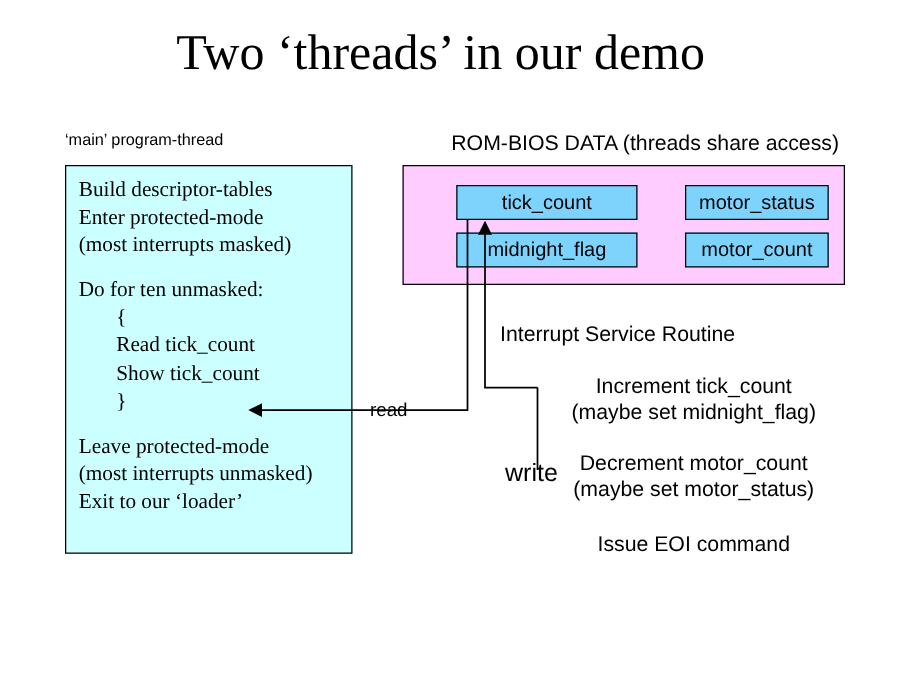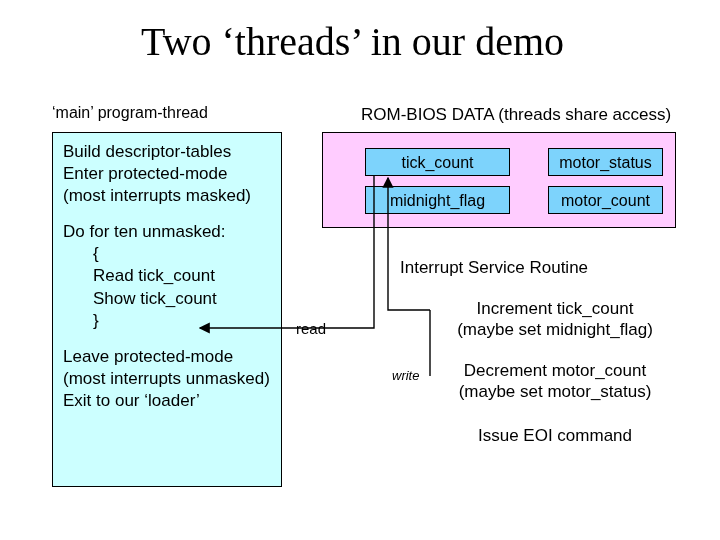--- a/index.html
+++ b/index.html
@@ -22,44 +22,45 @@
     top: 18px;
     left: 0;
     right: 15px;
     text-align: center;
     font-size: 40px;
     font-weight: 400;
     font-family: "Times New Roman", Times, serif;
   }
   .label {
     position: absolute;
-    font-size: 16px;
+    font-size: 13px;
   }
   .main-thread-label {
     top: 104px;
     left: 52px;
   }
   .rom-bios-label {
     top: 105px;
     left: 325px;
     font-size: 17px;
     margin-left: 36px;
   }
   .main-box {
     position: absolute;
     top: 132px;
     left: 52px;
     width: 230px;
-    height: 355px;
+    height: 311px;
     background: #ccffff;
     border: 1px solid #000;
     box-sizing: border-box;
     padding: 8px 10px 8px 10px;
     font-size: 17px;
     line-height: 1.3;
+    font-family: Liberation Serif, serif;
   }
   .main-box .block {
     margin-bottom: 14px;
   }
   .main-box .indent {
     padding-left: 30px;
   }
   .rom-box {
     position: absolute;
     top: 132px;
@@ -119,23 +120,22 @@
   .isr3 { top: 425px; }
   .read-label {
     position: absolute;
     top: 320px;
     left: 296px;
     font-size: 15px;
   }
   .write-label {
     position: absolute;
     top: 368px;
-    left: 392px;
-    font-size: 13px;
-    font-style: italic;
+    left: 404px;
+    font-size: 20px;
   }
   svg.arrows {
     position: absolute;
     top: 0;
     left: 0;
     width: 720px;
     height: 540px;
     pointer-events: none;
   }
 </style>

